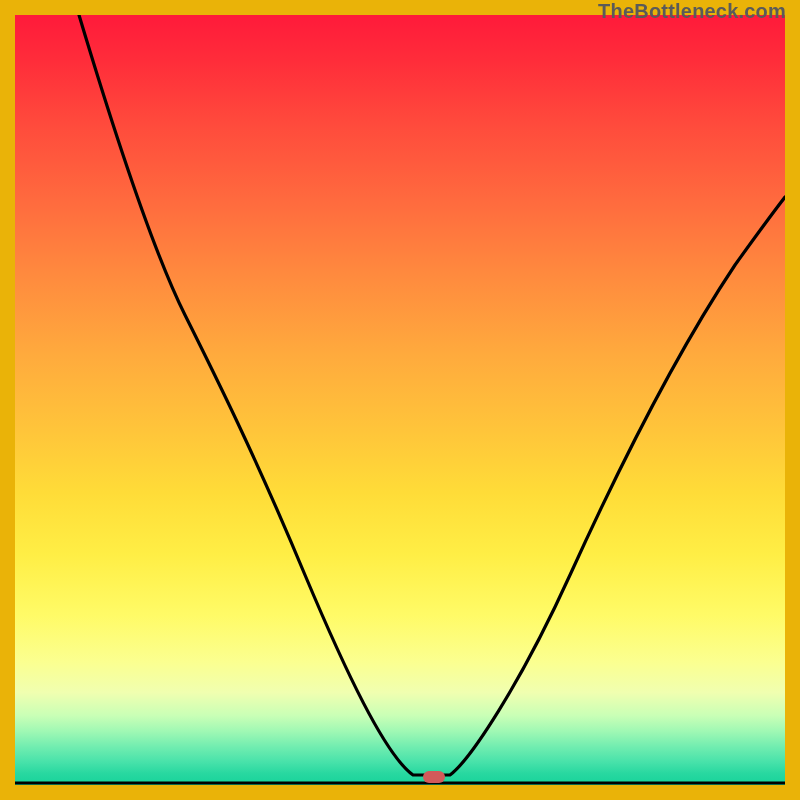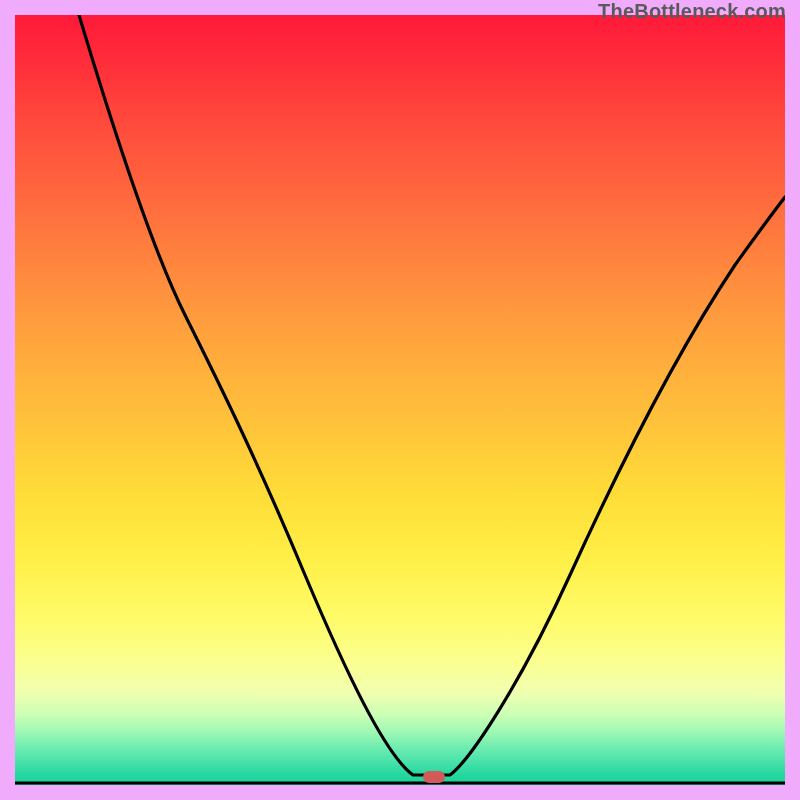--- a/index.html
+++ b/index.html
@@ -7,21 +7,21 @@
     padding: 0;
     width: 800px;
     height: 800px;
     background: #000;
     overflow: hidden;
   }
   .frame {
     position: relative;
     width: 800px;
     height: 800px;
-    background: #f0abfc;
+    background: #eab308;
   }
   .plot-area {
     position: absolute;
     left: 15px;
     top: 15px;
     width: 770px;
     height: 770px;
     
     background: linear-gradient(to bottom,
       #ff1a3a 0%,

